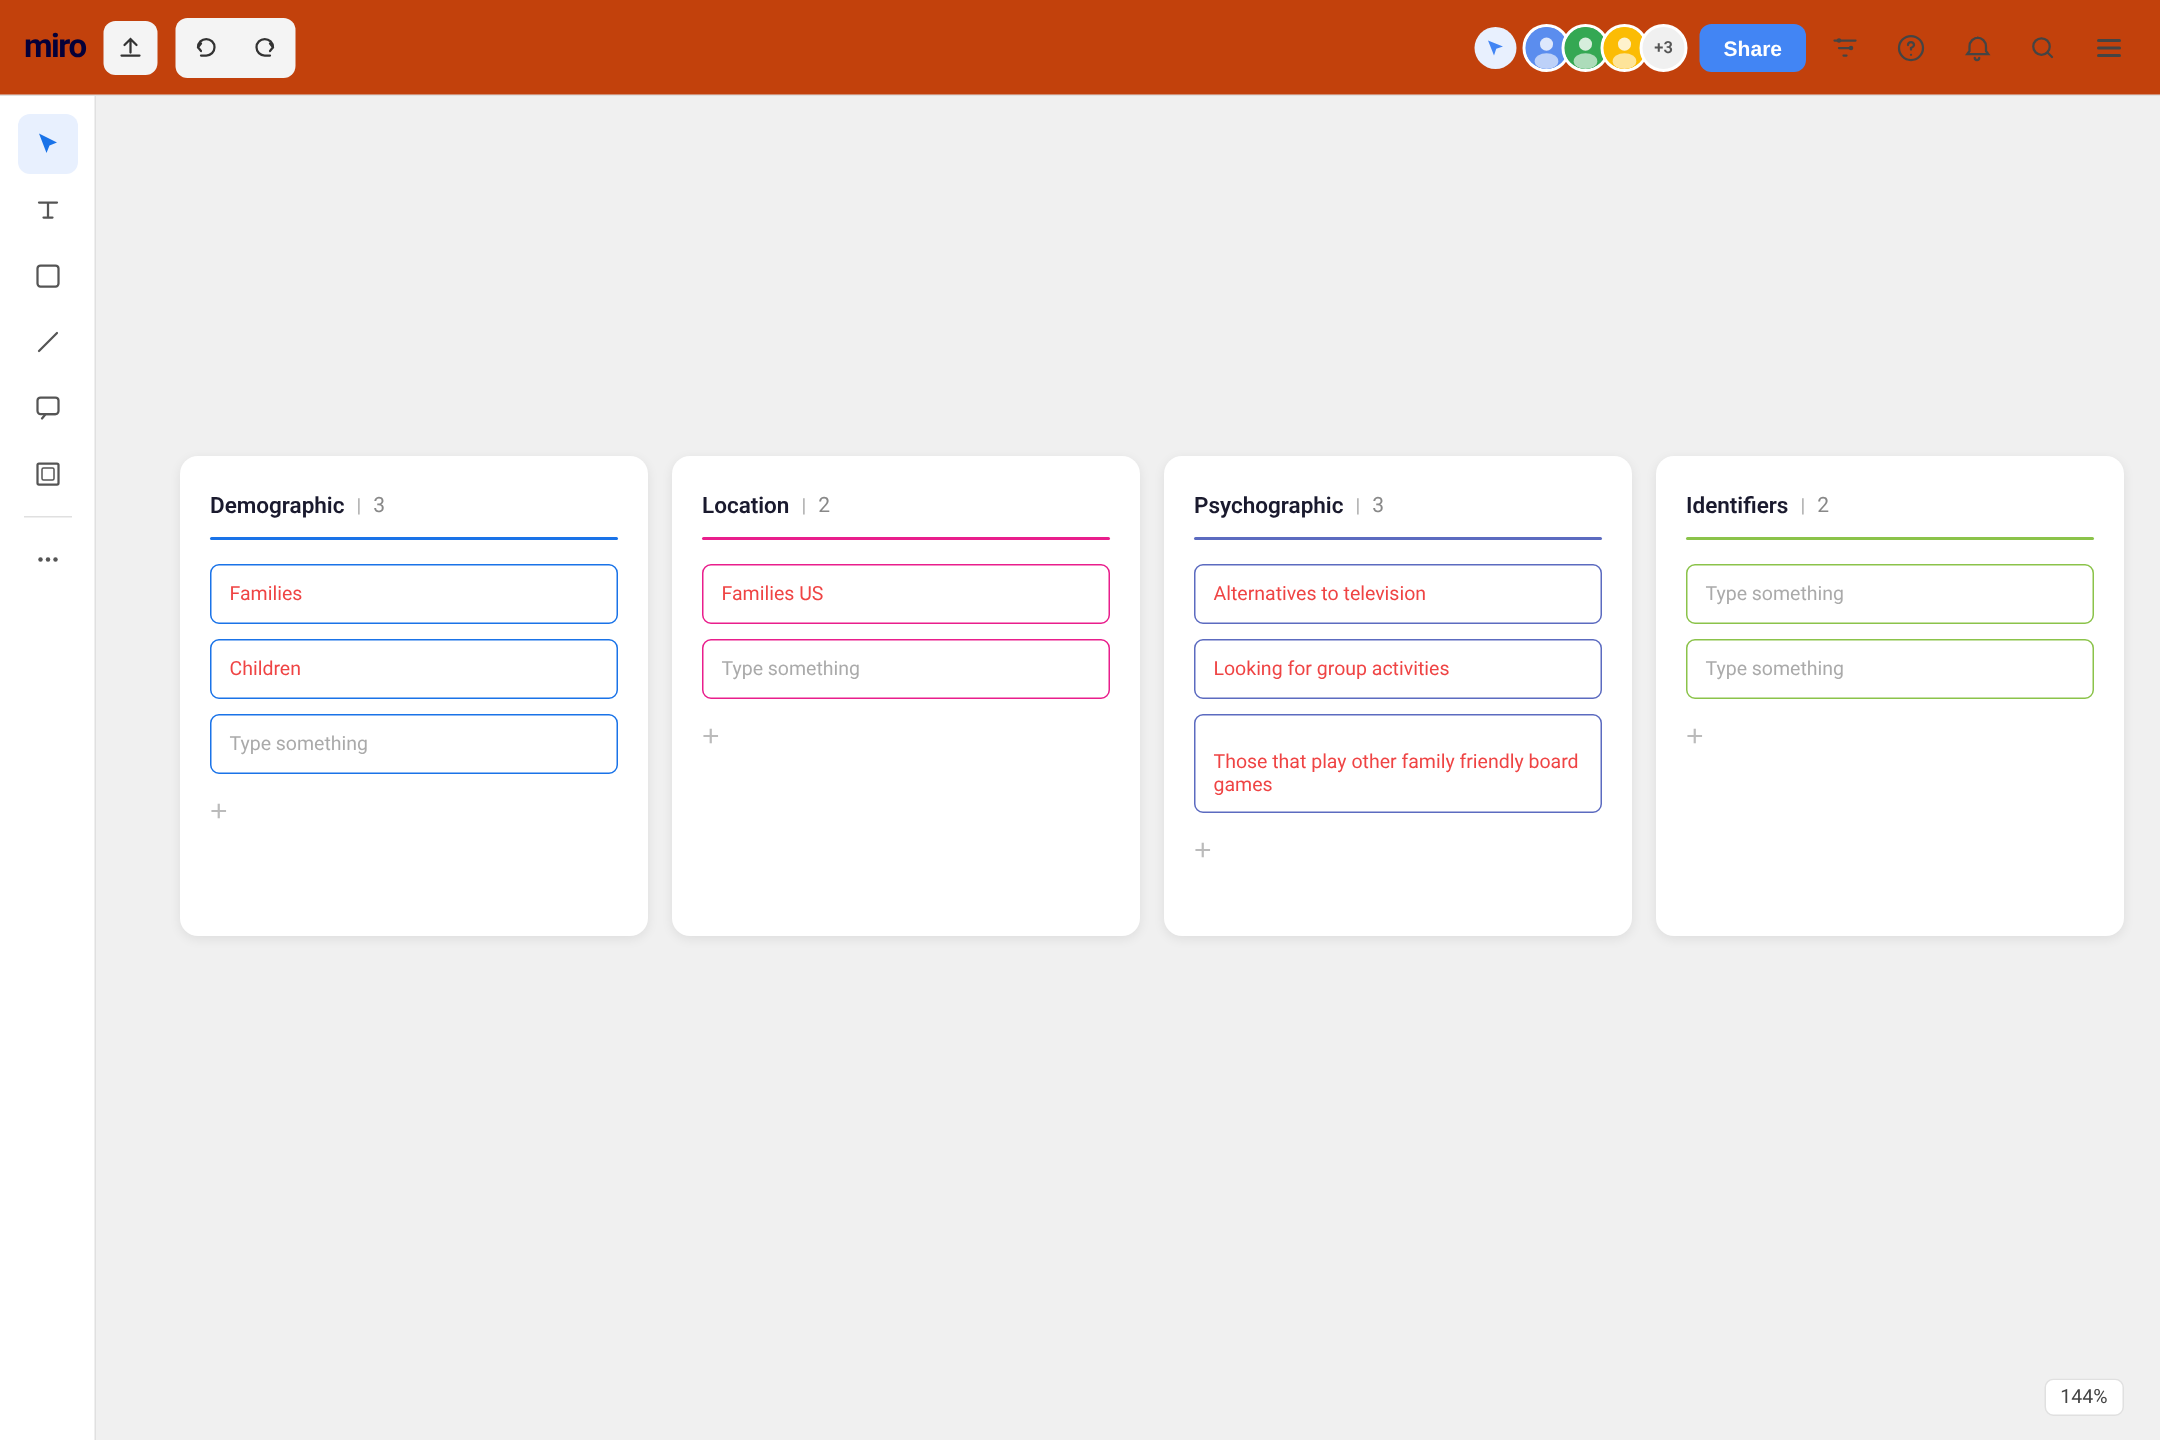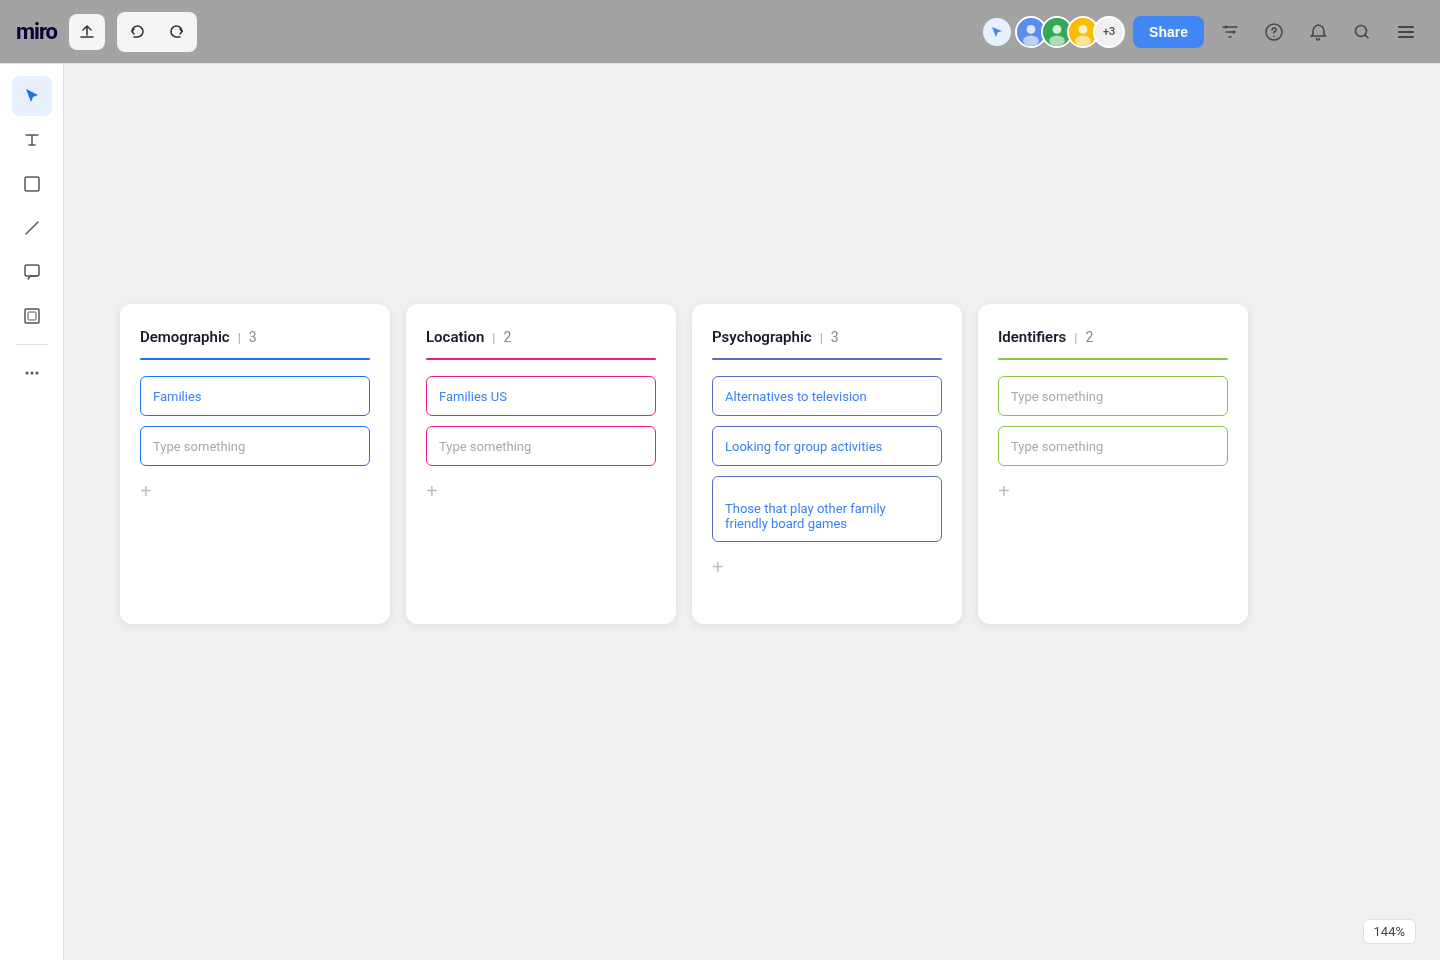--- a/index.html
+++ b/index.html
@@ -10,21 +10,21 @@
       height: 960px;
       overflow: hidden;
       position: relative;
     }
 
     
     .topbar {
       position: fixed;
       top: 0; left: 0; right: 0;
       height: 64px;
-      background: #a3a3a3;
+      background: #c2410c;
       display: flex;
       align-items: center;
       justify-content: space-between;
       padding: 0 16px;
       border-bottom: 1px solid #e0e0e0;
       z-index: 100;
     }
     .topbar-left {
       display: flex;
       align-items: center;
@@ -158,21 +158,21 @@
       left: 56px;
       display: flex;
       gap: 16px;
     }
 
     
     .card {
       background: #fff;
       border-radius: 12px;
       padding: 24px 20px;
-      width: 270px;
+      width: 312px;
       box-shadow: 0 2px 8px rgba(0,0,0,0.08);
       min-height: 320px;
     }
 
     .card-header {
       display: flex;
       align-items: center;
       gap: 8px;
       margin-bottom: 12px;
     }
@@ -191,21 +191,21 @@
       border-radius: 1px;
       margin-bottom: 16px;
     }
 
     .card-item {
       border-radius: 6px;
       border: 1.5px solid;
       padding: 10px 12px;
       margin-bottom: 10px;
       font-size: 13px;
-      color: #3b82f6;
+      color: #ef4444;
       background: #fff;
       min-height: 40px;
       display: flex;
       align-items: center;
     }
     .card-item.placeholder {
       color: #aaa;
     }
 
     .card-add {
@@ -409,20 +409,23 @@
     <div class="card">
       <div class="card-header">
         <span class="card-title">Demographic</span>
         <span style="color:#aaa;font-size:13px;">|</span>
         <span class="card-count">3</span>
       </div>
       <div class="card-divider demographic-divider"></div>
       <div class="card-item demographic-item">
         <span>Families</span>
       </div>
+      <div class="card-item demographic-item">
+        <span>Children</span>
+      </div>
       <div class="card-item demographic-item placeholder">
         <span>Type something</span>
       </div>
       <button class="card-add">+</button>
     </div>
 
     <div class="card">
       <div class="card-header">
         <span class="card-title">Location</span>
         <span style="color:#aaa;font-size:13px;">|</span>

